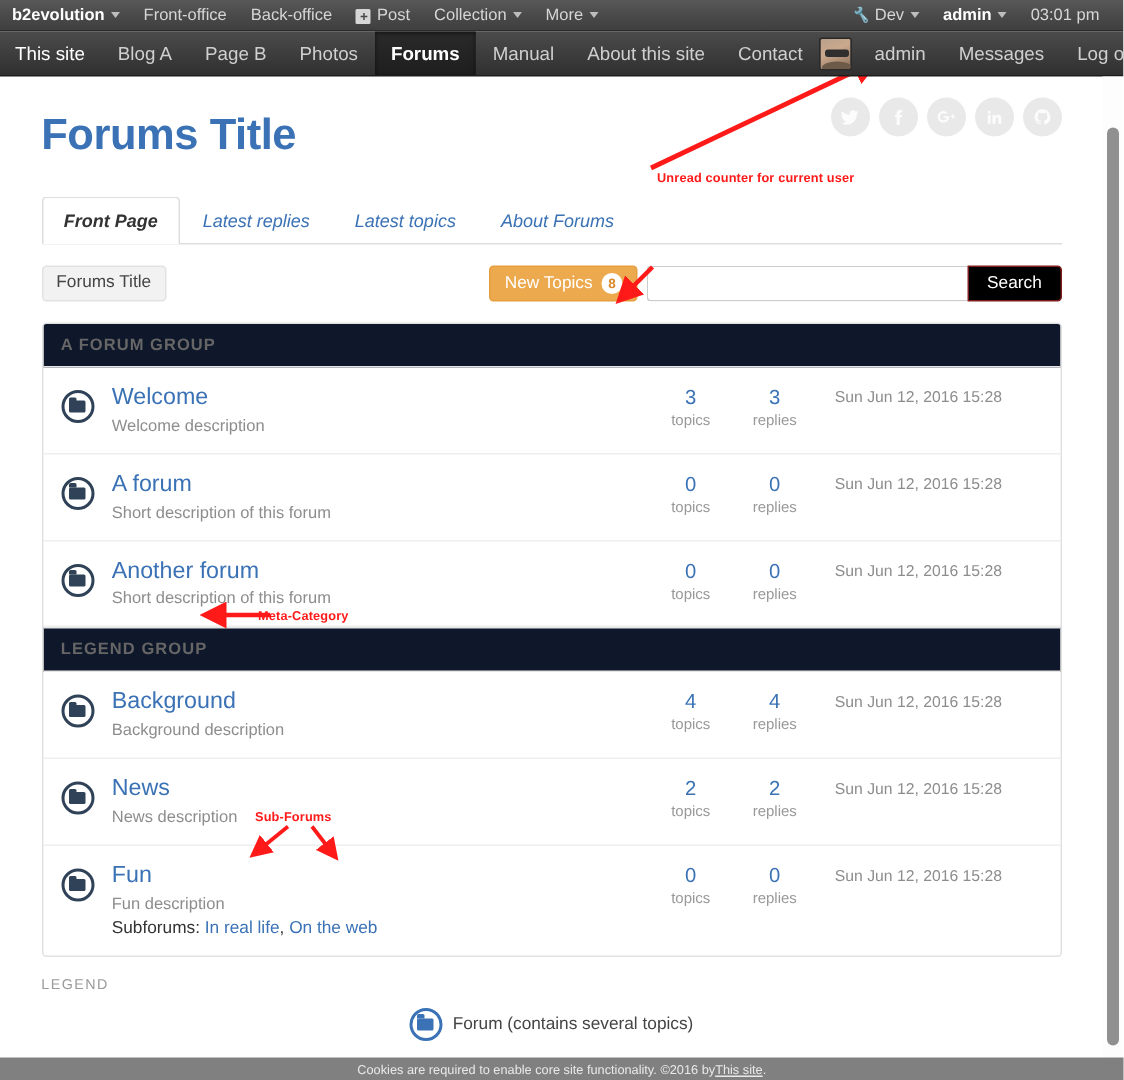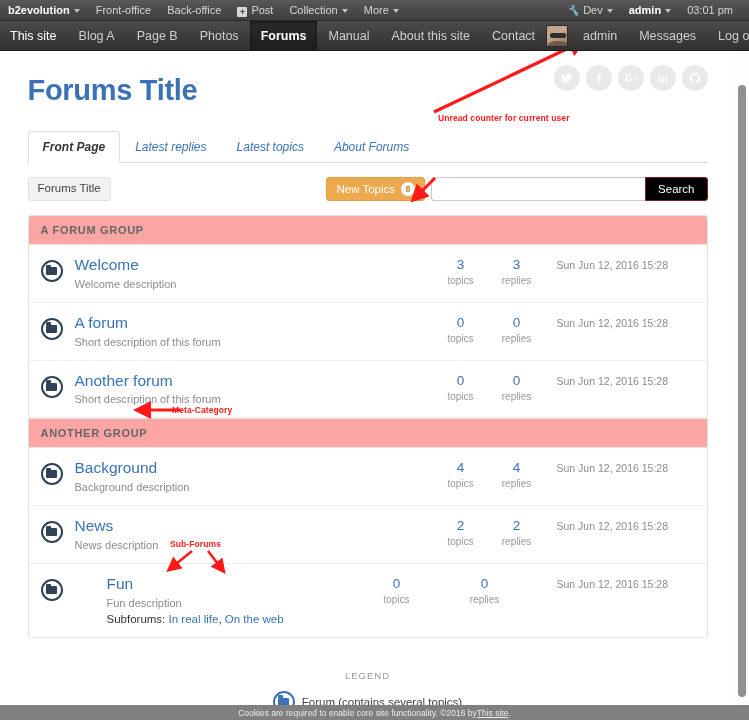--- a/index.html
+++ b/index.html
@@ -142,29 +142,29 @@
     border-radius: 0 3px 3px 0; font-size: 11.5px; padding: 0 12px;
     display: flex; align-items: center; cursor: pointer;
   }
 
   
   .fpanel {
     margin-top: 14px; border: 1px solid #e2e2e2; border-radius: 3px;
     overflow: hidden; background: #fff;
   }
   .grouphdr {
-    background: #fca5a5; border-bottom: 1px solid #e6e6e6;
+    background: #0f172a; border-bottom: 1px solid #e6e6e6;
     font-size: 11px; font-weight: bold; color: #666;
     letter-spacing: .7px; padding: 8px 12px; position: relative;
   }
   .frow {
     display: flex; align-items: flex-start; padding: 11px 12px 12px 12px;
     border-bottom: 1px solid #eee; position: relative; min-height: 48px;
   }
-  .frow:last-child { border-bottom: none; gap: 32px; }
+  .frow:last-child { border-bottom: none; }
   .ficon { width: 34px; flex: none; padding-top: 4px; }
   .folder-circle {
     width: 22px; height: 22px; border-radius: 50%;
     border: 2px solid #2f4257; display: flex; align-items: center;
     justify-content: center; background: #fff;
   }
   .folder-circle.blue { border-color: #3a72b5; }
   .folder-glyph {
     width: 11px; height: 8px; background: #2f4257; border-radius: 1px;
     position: relative;
@@ -184,21 +184,21 @@
 
   .fcount { width: 56px; flex: none; text-align: center; padding-top: 1px; }
   .fcount .num { font-size: 13.5px; color: #3a72b5; }
   .fcount .lbl { font-size: 10px; color: #999; margin-top: 3px; }
   .fdate {
     width: 150px; flex: none; font-size: 10.5px; color: #8d8d8d;
     padding-top: 3px; padding-left: 12px;
   }
 
   
-  .legend { text-align: center; margin-top: 32px; }
+  .legend { margin-top: 13px; }
   .legend-title { font-size: 9.5px; color: #9a9a9a; letter-spacing: 1px; }
   .legend-row {
     display: flex; align-items: center; justify-content: center;
     gap: 7px; margin-top: 10px; font-size: 11.5px; color: #444;
   }
 
   
   .cookiebar {
     position: absolute; left: 0; bottom: 0; width: 749px; height: 15px;
     background: #808080; color: #e9e9e9; font-size: 8.5px;
@@ -426,21 +426,21 @@
           <div class="lbl">topics</div>
         </div>
         <div class="fcount">
           <div class="num">0</div>
           <div class="lbl">replies</div>
         </div>
         <div class="fdate">Sun Jun 12, 2016 15:28</div>
       </div>
 
       <div class="grouphdr" style="border-top:1px solid #e6e6e6">
-        <span>ANOTHER GROUP</span>
+        <span>LEGEND GROUP</span>
       </div>
 
       <div class="frow">
         <div class="ficon">
           <div class="folder-circle">
               <i class="folder-glyph"></i>
             </div>
         </div>
         <div class="fmain">
           <div class="fname">Background</div>

